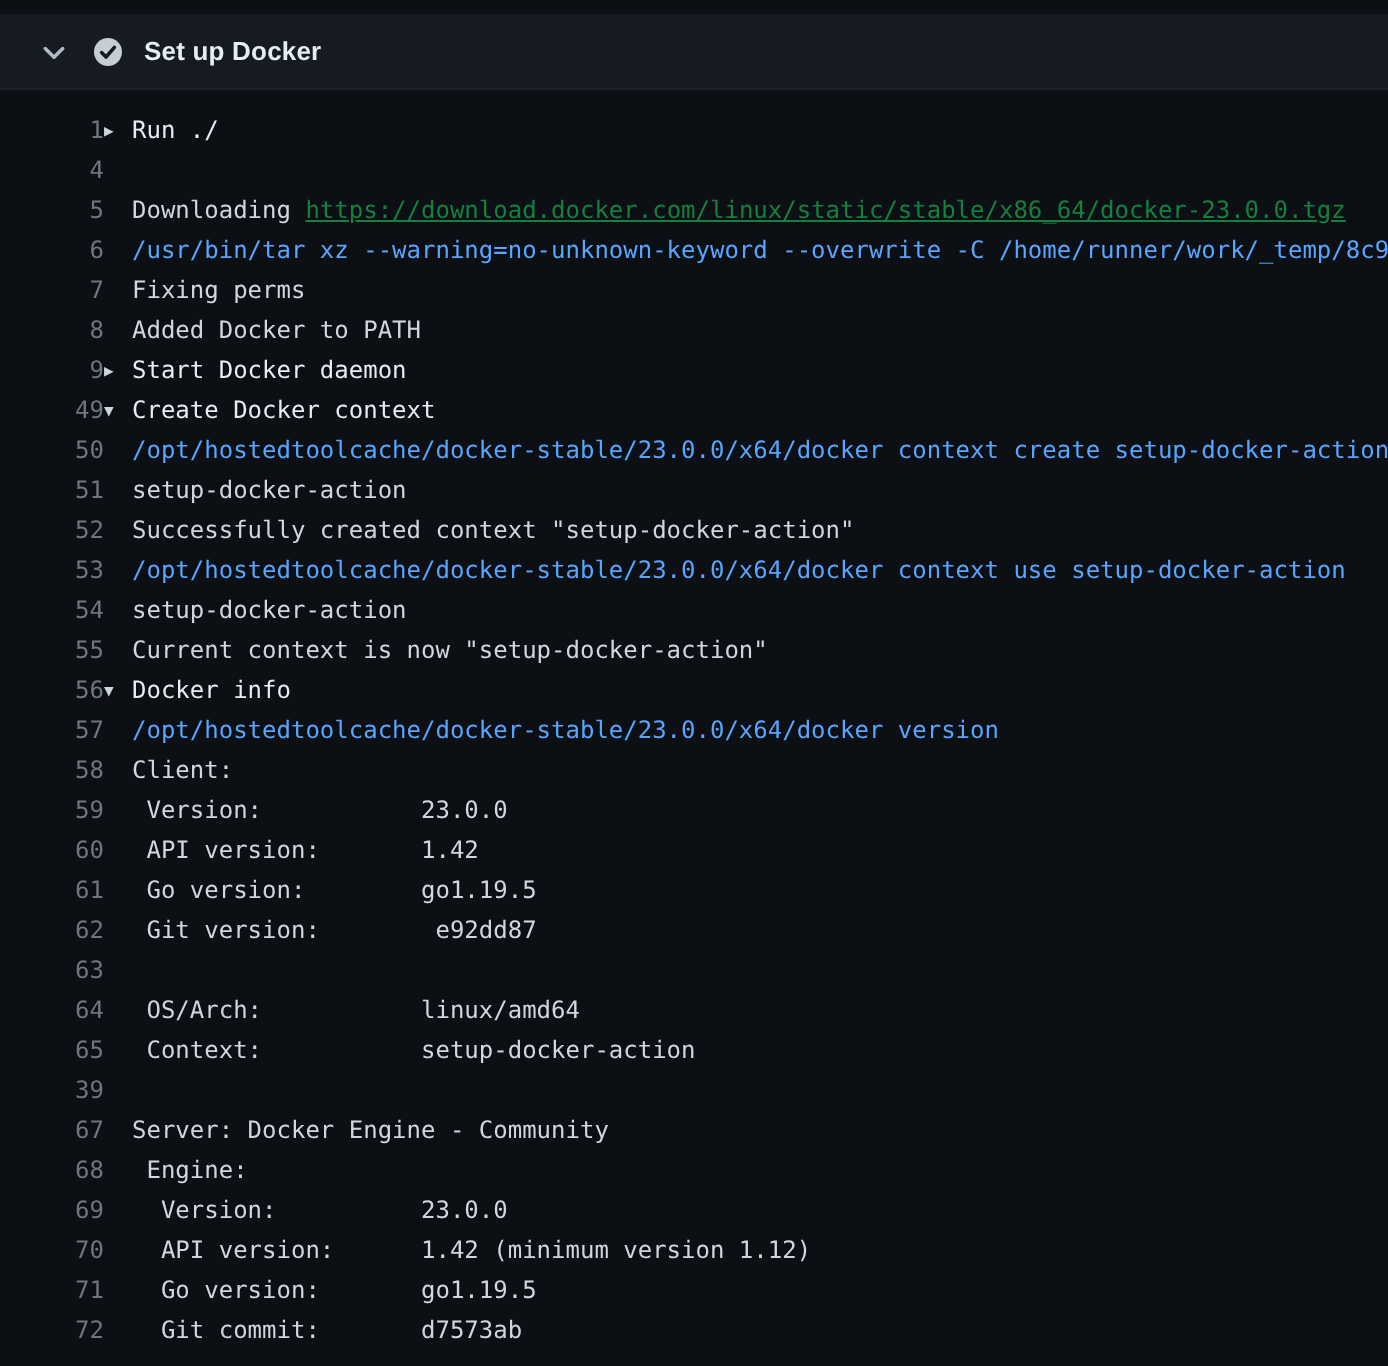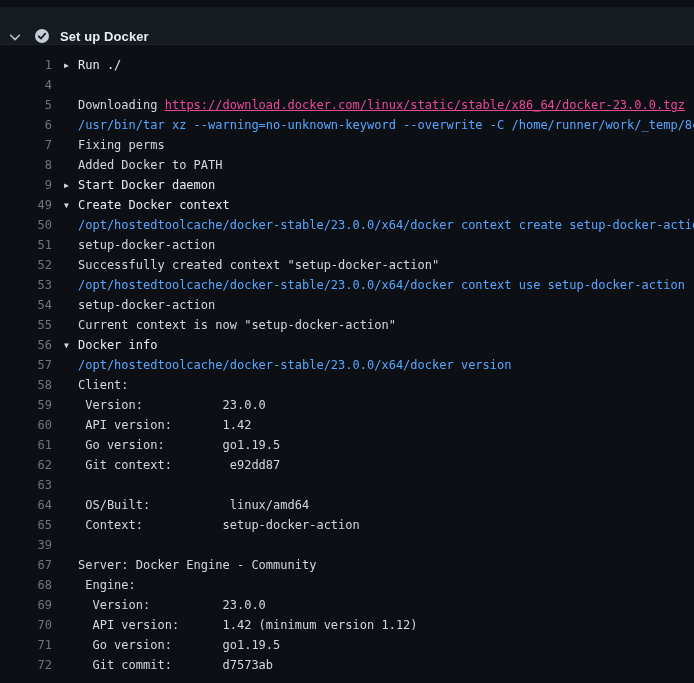--- a/index.html
+++ b/index.html
@@ -10,22 +10,22 @@
     font-family: "Liberation Sans", sans-serif;
   }
   .page { width: 694px; height: 683px; background: #0c1015; }
 
   
   .spacer-top { height: 7px; background: #0c1015; }
   .header {
     height: 38px;
     background: #161b22;
     display: flex;
-    align-items: flex-end;
-    padding-left: 8px;
+    align-items: center;
+    padding-left: 20px;
     cursor: pointer;
     border-bottom: 1px solid rgba(255,255,255,0.03);
   }
   .chev { display: inline-flex; width: 14px; height: 14px; align-items: center; justify-content: center; margin-right: 12px; }
   .status { display: inline-flex; width: 16px; height: 16px; align-items: center; justify-content: center; margin-right: 10px; }
   .title { color: #e6edf3; font-size: 13px; font-weight: 600; letter-spacing: 0.1px; }
 
   
   .log {
     padding-top: 10px;
@@ -41,36 +41,35 @@
   }
   .num {
     flex: 0 0 52px;
     width: 52px;
     text-align: right;
     color: #6e7681;
     cursor: pointer;
     user-select: none;
   }
   .content {
-    margin-left: 12px;
     white-space: pre;
     color: #d0d7de;
   }
   .content.plain, .content.command, .content.link, .content.blank { padding-left: 14px; }
   .content.command { color: #58a6ff; }
   .content.group-collapsed, .content.group-expanded { color: #e6edf3; cursor: pointer; }
   .arrow {
     display: inline-block;
     width: 14px;
     font-size: 8px;
     color: #cdd5dd;
     vertical-align: middle;
   }
   .loglink {
-    color: #ec4899;
+    color: #15803d;
     text-decoration: underline;
     cursor: pointer;
   }
 </style>
 </head>
 <body>
 
 <div class="page">
   <div class="spacer-top"></div>
 
@@ -103,23 +102,23 @@
       <div class="row"><span class="num">52</span><span class="content plain">Successfully created context "setup-docker-action"</span></div>
       <div class="row"><span class="num">53</span><span class="content command">/opt/hostedtoolcache/docker-stable/23.0.0/x64/docker context use setup-docker-action</span></div>
       <div class="row"><span class="num">54</span><span class="content plain">setup-docker-action</span></div>
       <div class="row"><span class="num">55</span><span class="content plain">Current context is now "setup-docker-action"</span></div>
       <div class="row"><span class="num">56</span><span class="content group-expanded"><span class="arrow">▼</span><span>Docker info</span></span></div>
       <div class="row"><span class="num">57</span><span class="content command">/opt/hostedtoolcache/docker-stable/23.0.0/x64/docker version</span></div>
       <div class="row"><span class="num">58</span><span class="content plain">Client:</span></div>
       <div class="row"><span class="num">59</span><span class="content plain"> Version:           23.0.0</span></div>
       <div class="row"><span class="num">60</span><span class="content plain"> API version:       1.42</span></div>
       <div class="row"><span class="num">61</span><span class="content plain"> Go version:        go1.19.5</span></div>
-      <div class="row"><span class="num">62</span><span class="content plain"> Git context:        e92dd87</span></div>
+      <div class="row"><span class="num">62</span><span class="content plain"> Git version:        e92dd87</span></div>
       <div class="row"><span class="num">63</span></div>
-      <div class="row"><span class="num">64</span><span class="content plain"> OS/Built:           linux/amd64</span></div>
+      <div class="row"><span class="num">64</span><span class="content plain"> OS/Arch:           linux/amd64</span></div>
       <div class="row"><span class="num">65</span><span class="content plain"> Context:           setup-docker-action</span></div>
       <div class="row"><span class="num">39</span><span class="content blank"></span></div>
       <div class="row"><span class="num">67</span><span class="content plain">Server: Docker Engine - Community</span></div>
       <div class="row"><span class="num">68</span><span class="content plain"> Engine:</span></div>
       <div class="row"><span class="num">69</span><span class="content plain">  Version:          23.0.0</span></div>
       <div class="row"><span class="num">70</span><span class="content plain">  API version:      1.42 (minimum version 1.12)</span></div>
       <div class="row"><span class="num">71</span><span class="content plain">  Go version:       go1.19.5</span></div>
       <div class="row"><span class="num">72</span><span class="content plain">  Git commit:       d7573ab</span></div>
     </div>
 </div>

